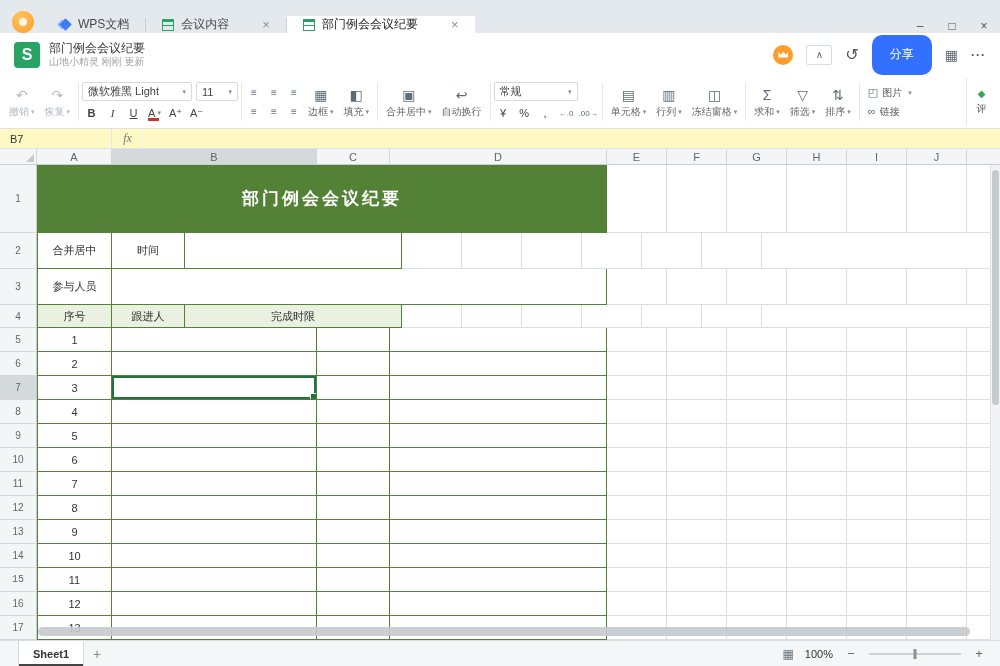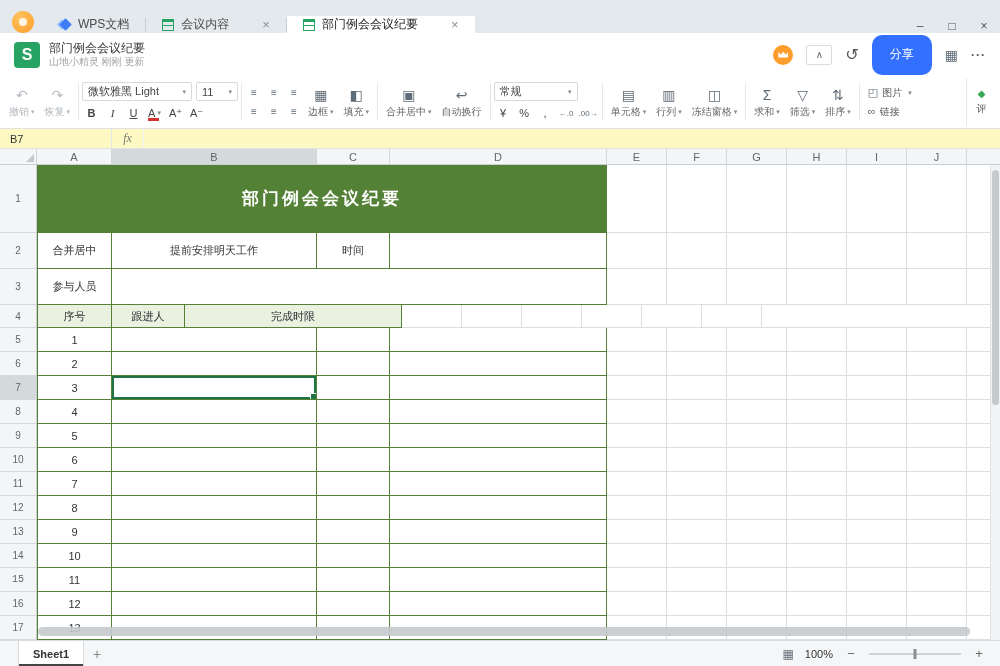--- a/index.html
+++ b/index.html
@@ -378,21 +378,20 @@
             <div class="c" style="width: 60px;"></div>
             <div class="c" style="width: 60px;"></div>
             <div class="c" style="width: 60px;"></div>
             <div class="c" style="width: 60px;"></div>
             <div class="c" style="width: 60px;"></div>
             <div class="c" style="width: 60px;"></div>
             <div class="c cf" style="flex: 1 1 0%;"></div>
           </div>
           <div class="r" style="height: 36px;">
             <div class="c t tl" style="width: 75px;">合并居中</div>
-            <div class="c t" style="width: 205px;">提前安排明天工作</div>
             <div class="c t" style="width: 73px;">时间</div>
             <div class="c t" style="width: 217px;"></div>
             <div class="c" style="width: 60px;"></div>
             <div class="c" style="width: 60px;"></div>
             <div class="c" style="width: 60px;"></div>
             <div class="c" style="width: 60px;"></div>
             <div class="c" style="width: 60px;"></div>
             <div class="c" style="width: 60px;"></div>
             <div class="c cf" style="flex: 1 1 0%;"></div>
           </div>

